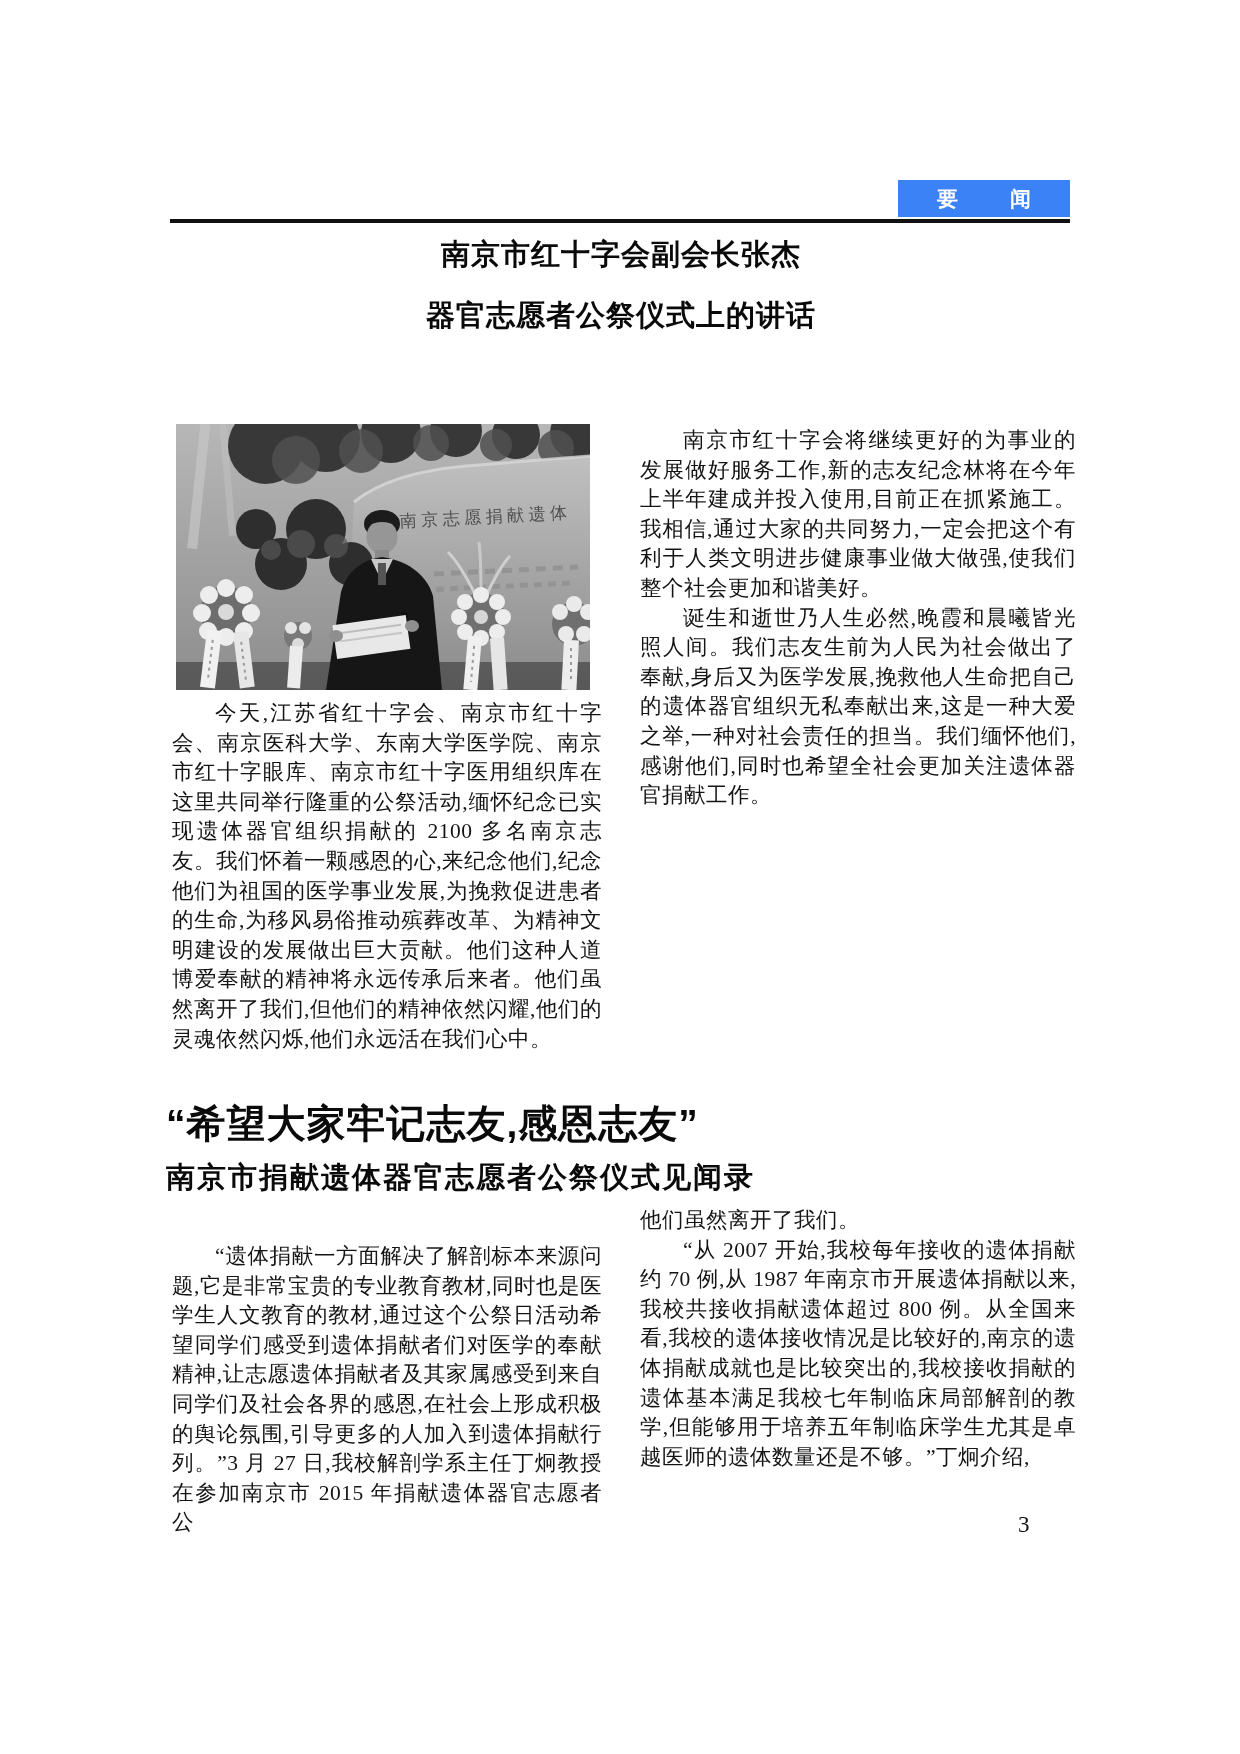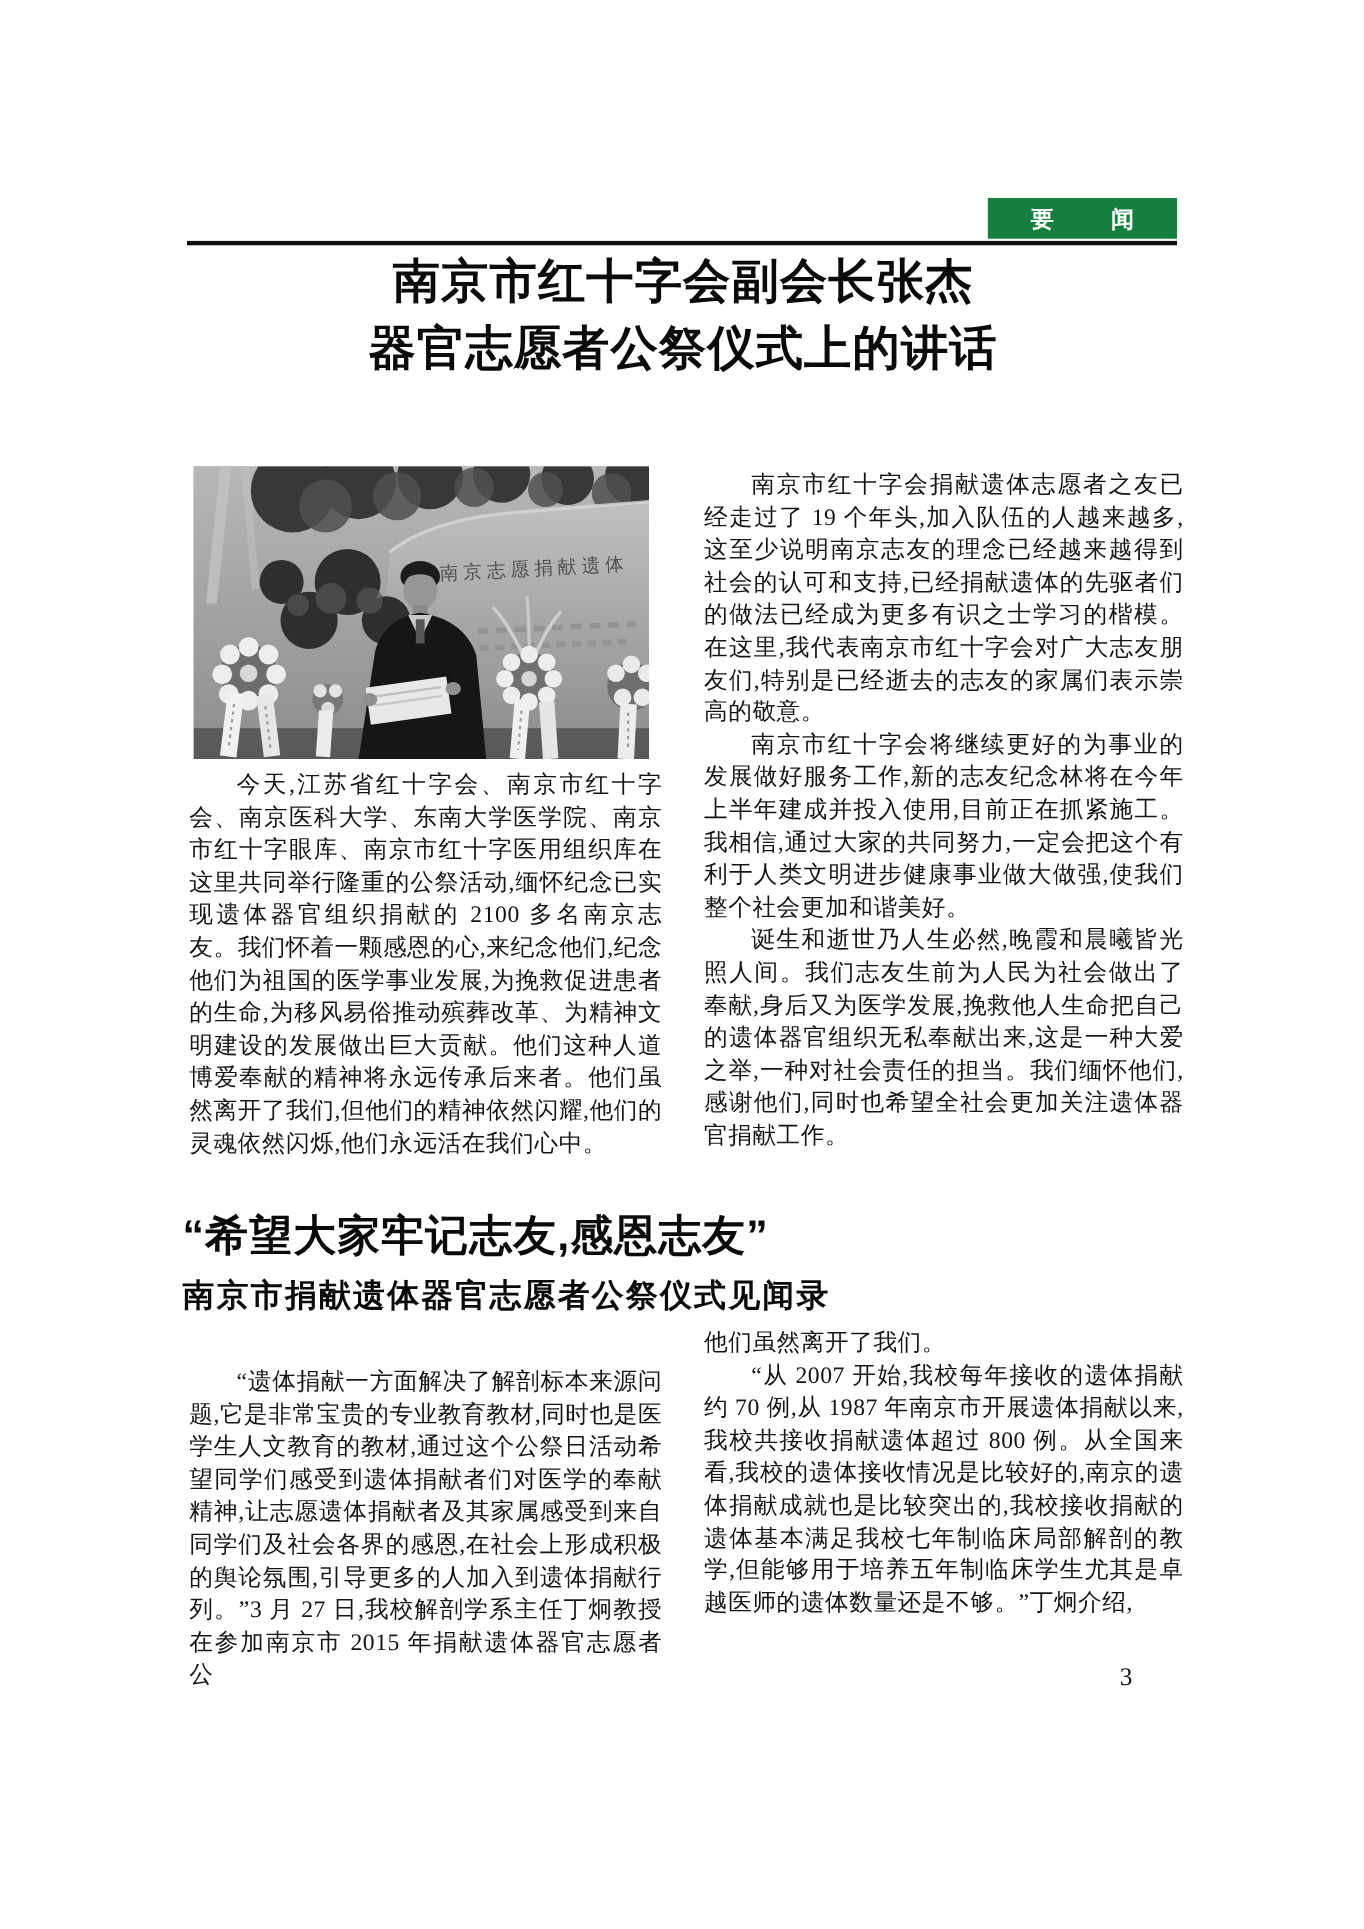--- a/index.html
+++ b/index.html
@@ -4,35 +4,35 @@
 <style>
   html,body { margin:0; padding:0; background:#e9e9e9; }
   .page {
     position:relative; width:1240px; height:1754px; margin:0 auto;
     background:#ffffff; color:#111;
     font-family:"Liberation Serif","DejaVu Serif",serif;
     overflow:hidden;
   }
   .section-tag {
     position:absolute; left:898px; top:180px; width:172px; height:37px;
-    background:#15803d; color:#ffffff;
+    background:#3b82f6; color:#ffffff;
     font-family:"Liberation Sans","DejaVu Sans",sans-serif;
     font-size:21px; font-weight:bold;
     display:flex; align-items:center; justify-content:center;
     word-spacing:46px;
   }
   .head-rule {
     position:absolute; left:170px; top:219px; width:900px; height:4px;
     background:#111;
   }
   .main-title {
     position:absolute; left:166px; top:226px; width:910px;
     text-align:center;
-    font-family:Liberation Serif, serif;
-    font-weight:bold; font-size:43px; line-height:61px; letter-spacing:1px;
+    font-family:Liberation Mono, monospace;
+    font-weight:bold; font-size:29px; line-height:61px; letter-spacing:1px;
     color:#0a0a0a;
   }
   .photo-wrap {
     position:absolute; left:176px; top:424px; width:414px; height:266px;
     background:#9a9a9a;
   }
   .photo-wrap svg { display:block; }
   .col {
     position:absolute; text-align:justify;
     font-size:21.5px; line-height:29.6px; color:#141414;
@@ -201,21 +201,20 @@
             <circle cx="390" cy="210" r="8"></circle>
           <circle cx="408" cy="210" r="8"></circle>
         </g>
         <rect x="388" y="216" width="15" height="50" fill="#ededed" transform="rotate(3 395 216)"></rect>
         <line x1="395" y1="224" x2="395" y2="258" stroke="#9b9b9b" stroke-width="2" stroke-dasharray="3 4"></line>
       </g>
     </svg>
   </div>
 
   <div id="a1-right" class="col">
-    <p>南京市红十字会捐献遗体志愿者之友已经走过了 19 个年头,加入队伍的人越来越多,这至少说明南京志友的理念已经越来越得到社会的认可和支持,已经捐献遗体的先驱者们的做法已经成为更多有识之士学习的楷模。在这里,我代表南京市红十字会对广大志友朋友们,特别是已经逝去的志友的家属们表示崇高的敬意。</p>
     <p>南京市红十字会将继续更好的为事业的发展做好服务工作,新的志友纪念林将在今年上半年建成并投入使用,目前正在抓紧施工。我相信,通过大家的共同努力,一定会把这个有利于人类文明进步健康事业做大做强,使我们整个社会更加和谐美好。</p>
     <p>诞生和逝世乃人生必然,晚霞和晨曦皆光照人间。我们志友生前为人民为社会做出了奉献,身后又为医学发展,挽救他人生命把自己的遗体器官组织无私奉献出来,这是一种大爱之举,一种对社会责任的担当。我们缅怀他们,感谢他们,同时也希望全社会更加关注遗体器官捐献工作。</p>
   </div>
 
   <div id="a1-left" class="col">
     <p>今天,江苏省红十字会、南京市红十字会、南京医科大学、东南大学医学院、南京市红十字眼库、南京市红十字医用组织库在这里共同举行隆重的公祭活动,缅怀纪念已实现遗体器官组织捐献的 2100 多名南京志友。我们怀着一颗感恩的心,来纪念他们,纪念他们为祖国的医学事业发展,为挽救促进患者的生命,为移风易俗推动殡葬改革、为精神文明建设的发展做出巨大贡献。他们这种人道博爱奉献的精神将永远传承后来者。他们虽然离开了我们,但他们的精神依然闪耀,他们的灵魂依然闪烁,他们永远活在我们心中。</p>
   </div>
 
   <div class="a2-head">
     <p class="a2-title">“希望大家牢记志友,感恩志友”</p>

